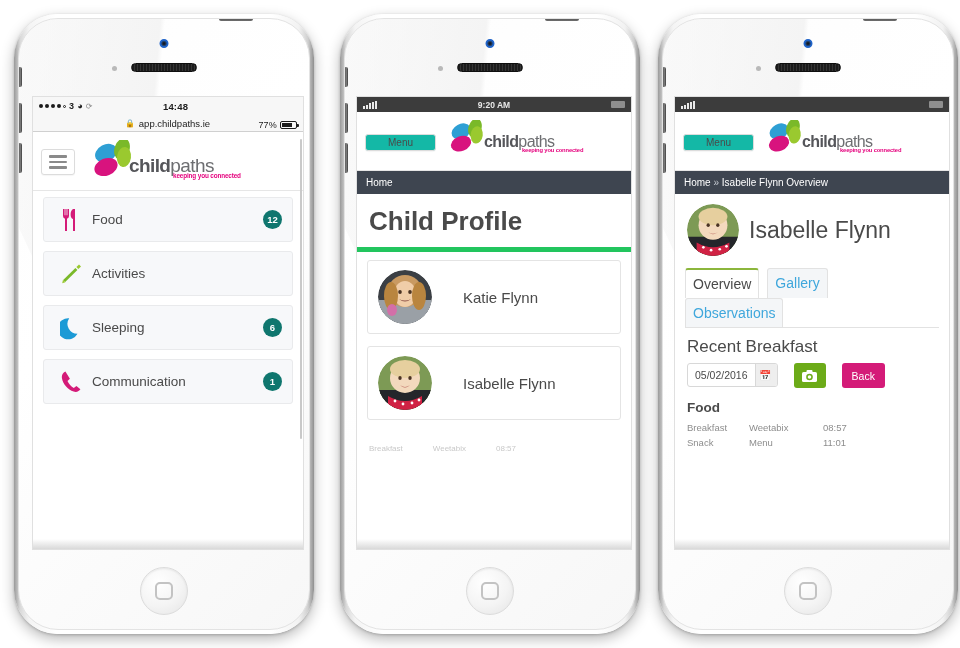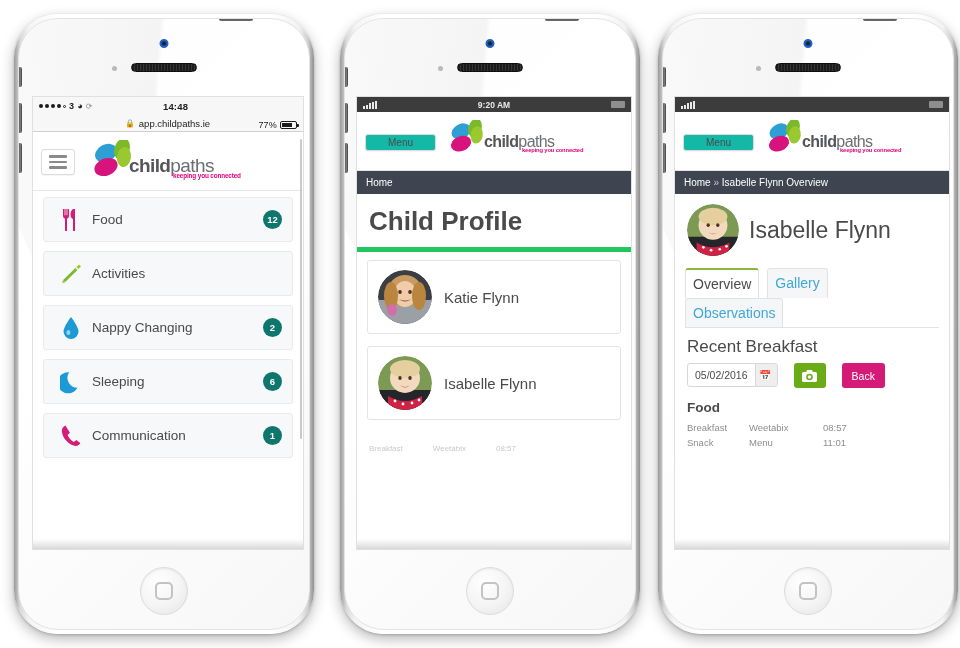--- a/index.html
+++ b/index.html
@@ -218,21 +218,21 @@
   }
 
   
   .cards { padding: 8px 10px; }
   .child-card {
     display: flex; align-items: center; gap: 12px;
     border: 1px solid #e4e4e4; border-radius: 3px;
     background: #fff; padding: 9px 10px; margin-bottom: 12px;
   }
   .avatar { width: 54px; height: 54px; border-radius: 50%; overflow: hidden; flex: none; }
-  .child-card .nm { font-size: 15px; color: #4a4a4a; }
+  .child-card .nm { font-size: 15px; color: #4a4a4a; margin-left: 19px; }
   .clipped-row {
     display: flex; font-size: 8px; color: #c9c9c9; padding: 4px 12px; gap: 30px;
   }
 
   
   .profile-head { display: flex; align-items: center; gap: 10px; padding: 10px 12px 6px 12px; }
   .profile-head .avatar { width: 52px; height: 52px; }
   .profile-head .nm { font-size: 23px; color: #4a4a4a; line-height: 1.05; }
   .tabs { padding: 6px 10px 0 10px; display: flex; flex-wrap: wrap; gap: 0; }
   .tab {
@@ -362,30 +362,20 @@
               <svg width="24" height="24" viewBox="0 0 24 24">
                 <path d="M20 2.4 22 4.4 19.4 7 17.4 5z" fill="#9ac92f"></path>
                 <path d="M4.2 18.1 16.4 6l2 2L6.2 20.1z" fill="#7ab929"></path>
                 <path d="M3.2 21.3 4 17.8l2.4 2.4z" fill="#9ac92f"></path>
               </svg>
             </span>
             <span class="lbl">Activities</span>
             <span></span>
           </div>
 
-          <div class="menu-row">
-            <span class="ic">
-              <svg width="18" height="24" viewBox="0 0 18 24">
-                <path d="M9 1C9 1 1.5 10.5 1.5 15.5A7.5 7.5 0 0 0 16.5 15.5C16.5 10.5 9 1 9 1z" fill="#1b9ad6"></path>
-                <ellipse cx="6.4" cy="16.5" rx="2" ry="2.6" fill="#ffffff" opacity=".55"></ellipse>
-              </svg>
-            </span>
-            <span class="lbl">Nappy Changing</span>
-            <span class="badge">2</span>
-          </div>
 
           <div class="menu-row">
             <span class="ic">
               <svg width="22" height="24" viewBox="0 0 22 24">
                 <path d="M17.5 17.8A10 10 0 0 1 9.2 2.2 10.6 10.6 0 1 0 17.5 17.8z" fill="#1b9ad6"></path>
               </svg>
             </span>
             <span class="lbl">Sleeping</span>
             <span class="badge">6</span>
           </div>

